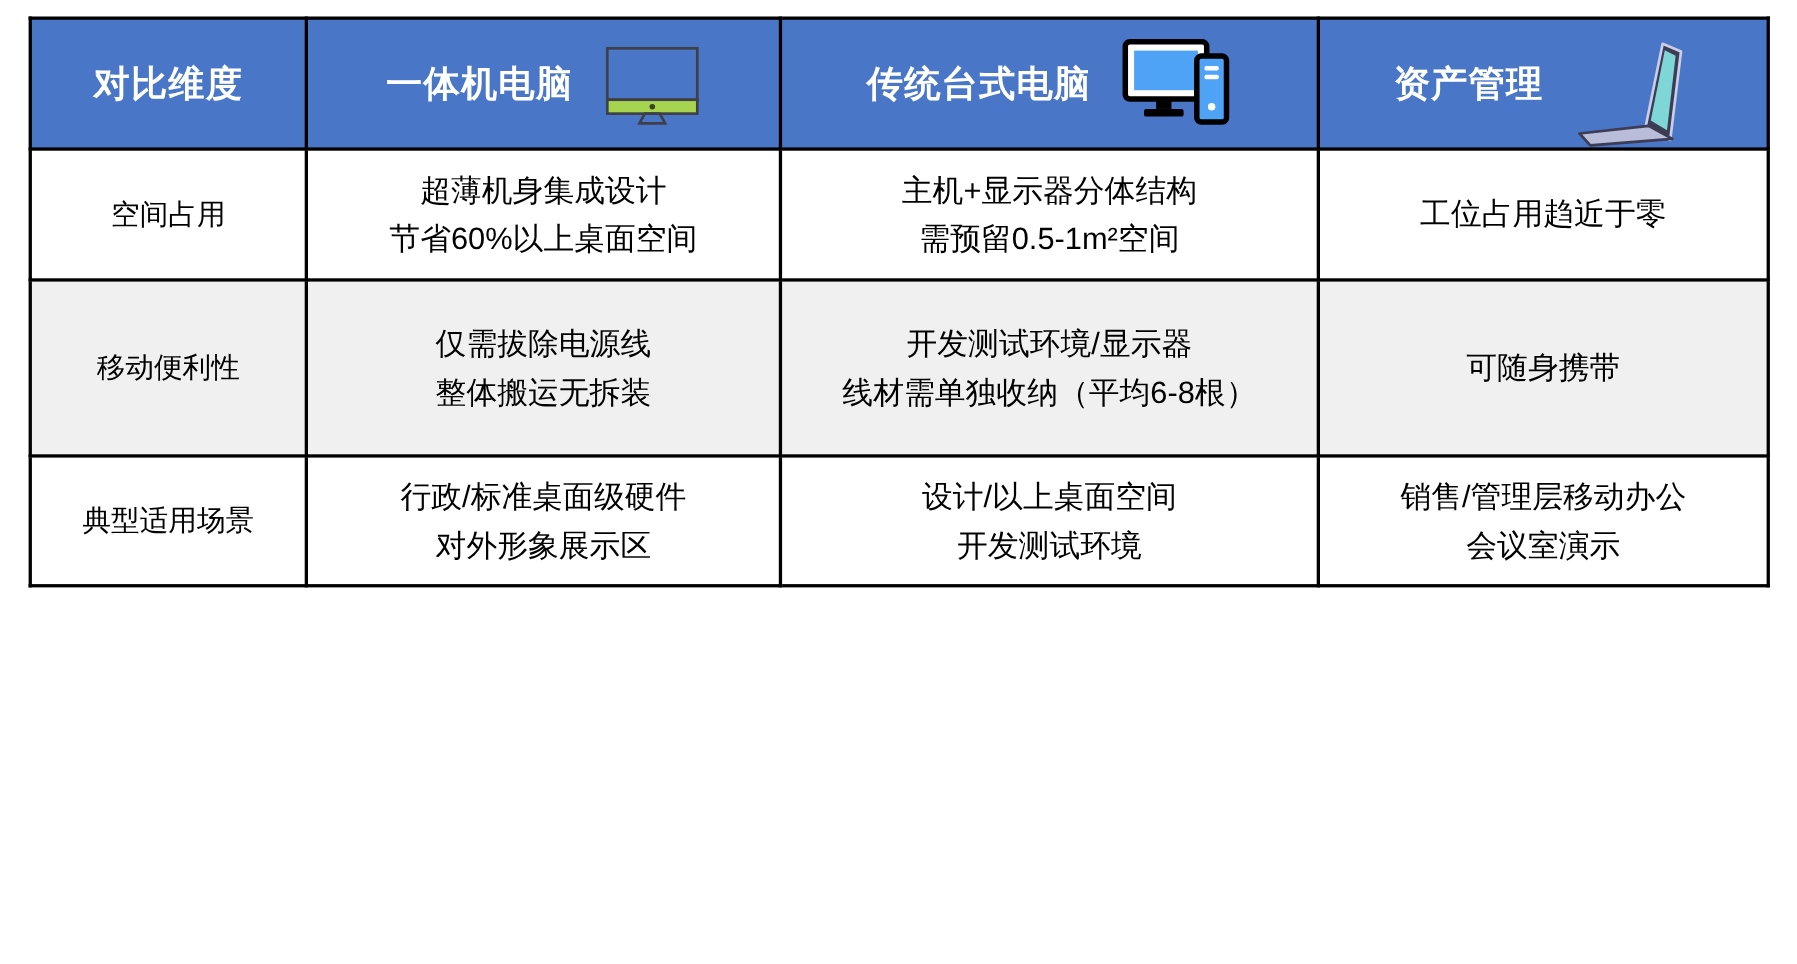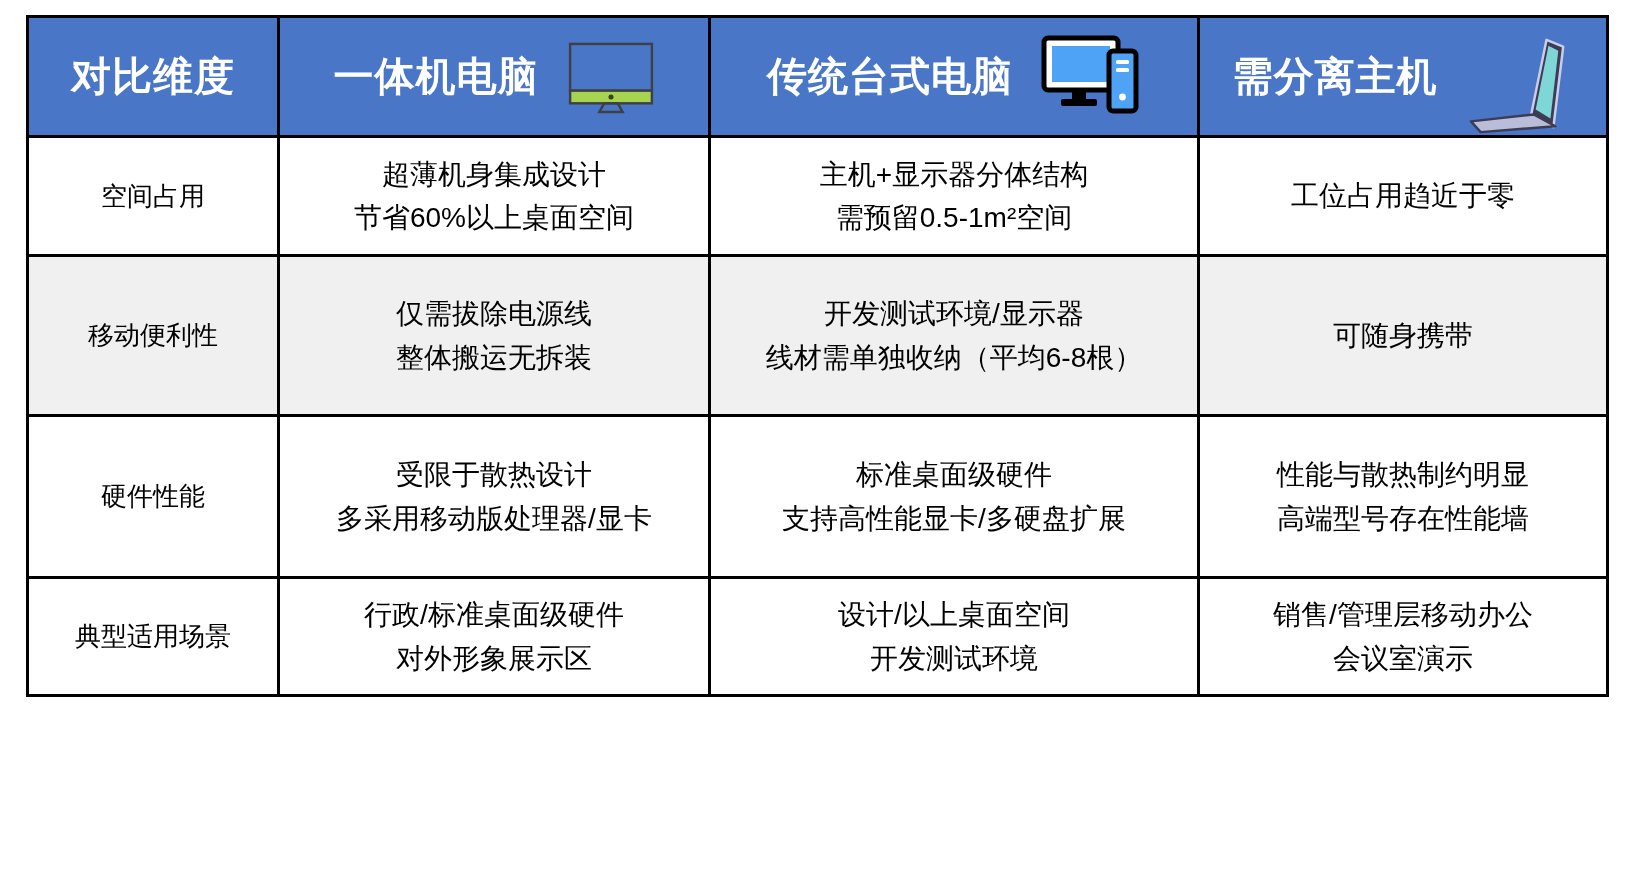--- a/index.html
+++ b/index.html
@@ -35,21 +35,21 @@
   tr.header-row { height: 116px; }
   tr.r0 { height: 119px; }
   tr.r1 { height: 160px; margin-top: 12px; }
   tr.r2 { height: 162px; }
   tr.r3 { height: 165px; }
   tr.r4 { height: 118px; }
 
   tr.header-row th {
     background: #4A76C8;
     color: #ffffff;
-    font-size: 40px;
+    font-size: 33px;
     font-weight: bold;
     letter-spacing: 1px;
   }
   .hwrap {
     display: flex;
     align-items: center;
     justify-content: center;
     gap: 28px;
   }
   .hwrap .hicon { flex: 0 0 auto; }
@@ -115,21 +115,21 @@
               <rect x="68" y="16" width="27" height="60" rx="4" fill="#4FA3F7" stroke="#000000" stroke-width="5"></rect>
               <rect x="75" y="25" width="13" height="4" rx="1.5" fill="#FFFFFF"></rect>
               <rect x="75" y="33" width="13" height="4" rx="1.5" fill="#FFFFFF"></rect>
               <circle cx="81.5" cy="62" r="3.4" fill="#FFFFFF"></circle>
             </svg>
           </span>
         </div>
       </th>
       <th>
         <div class="hwrap">
-          <span>需分离主机</span>
+          <span>资产管理</span>
           <span class="hicon icon-laptop">
             <svg width="108" height="100" viewBox="0 0 110 100">
               <path d="M66,81 L82,3 L99,10 L89,92 Z" fill="#3C3C55" stroke="#C9CDE8" stroke-width="2.5" stroke-linejoin="round"></path>
               <path d="M71,74 L84,9 L94,14 L86,83 Z" fill="#7ED6D6"></path>
               <path d="M5,86 L69,79 L91,91 L15,97 Z" fill="#B9BDD9" stroke="#3C3C55" stroke-width="2.5" stroke-linejoin="round"></path>
             </svg>
           </span>
         </div>
       </th>
     </tr>
@@ -145,29 +145,20 @@
 
     <tr class="r1 alt">
       <td class="dim">移动便利性</td>
       <td class="cell">仅需拔除电源线
 整体搬运无拆装</td>
       <td class="cell">开发测试环境/显示器
 线材需单独收纳（平均6-8根）</td>
       <td class="cell">可随身携带</td>
     </tr>
 
-    <tr class="r2">
-      <td class="dim">硬件性能</td>
-      <td class="cell">受限于散热设计
-多采用移动版处理器/显卡</td>
-      <td class="cell">标准桌面级硬件
-支持高性能显卡/多硬盘扩展</td>
-      <td class="cell">性能与散热制约明显
-高端型号存在性能墙</td>
-    </tr>
 
 
     <tr class="r4">
       <td class="dim">典型适用场景</td>
       <td class="cell">行政/标准桌面级硬件
 对外形象展示区</td>
       <td class="cell">设计/以上桌面空间
 开发测试环境</td>
       <td class="cell">销售/管理层移动办公
 会议室演示</td>

